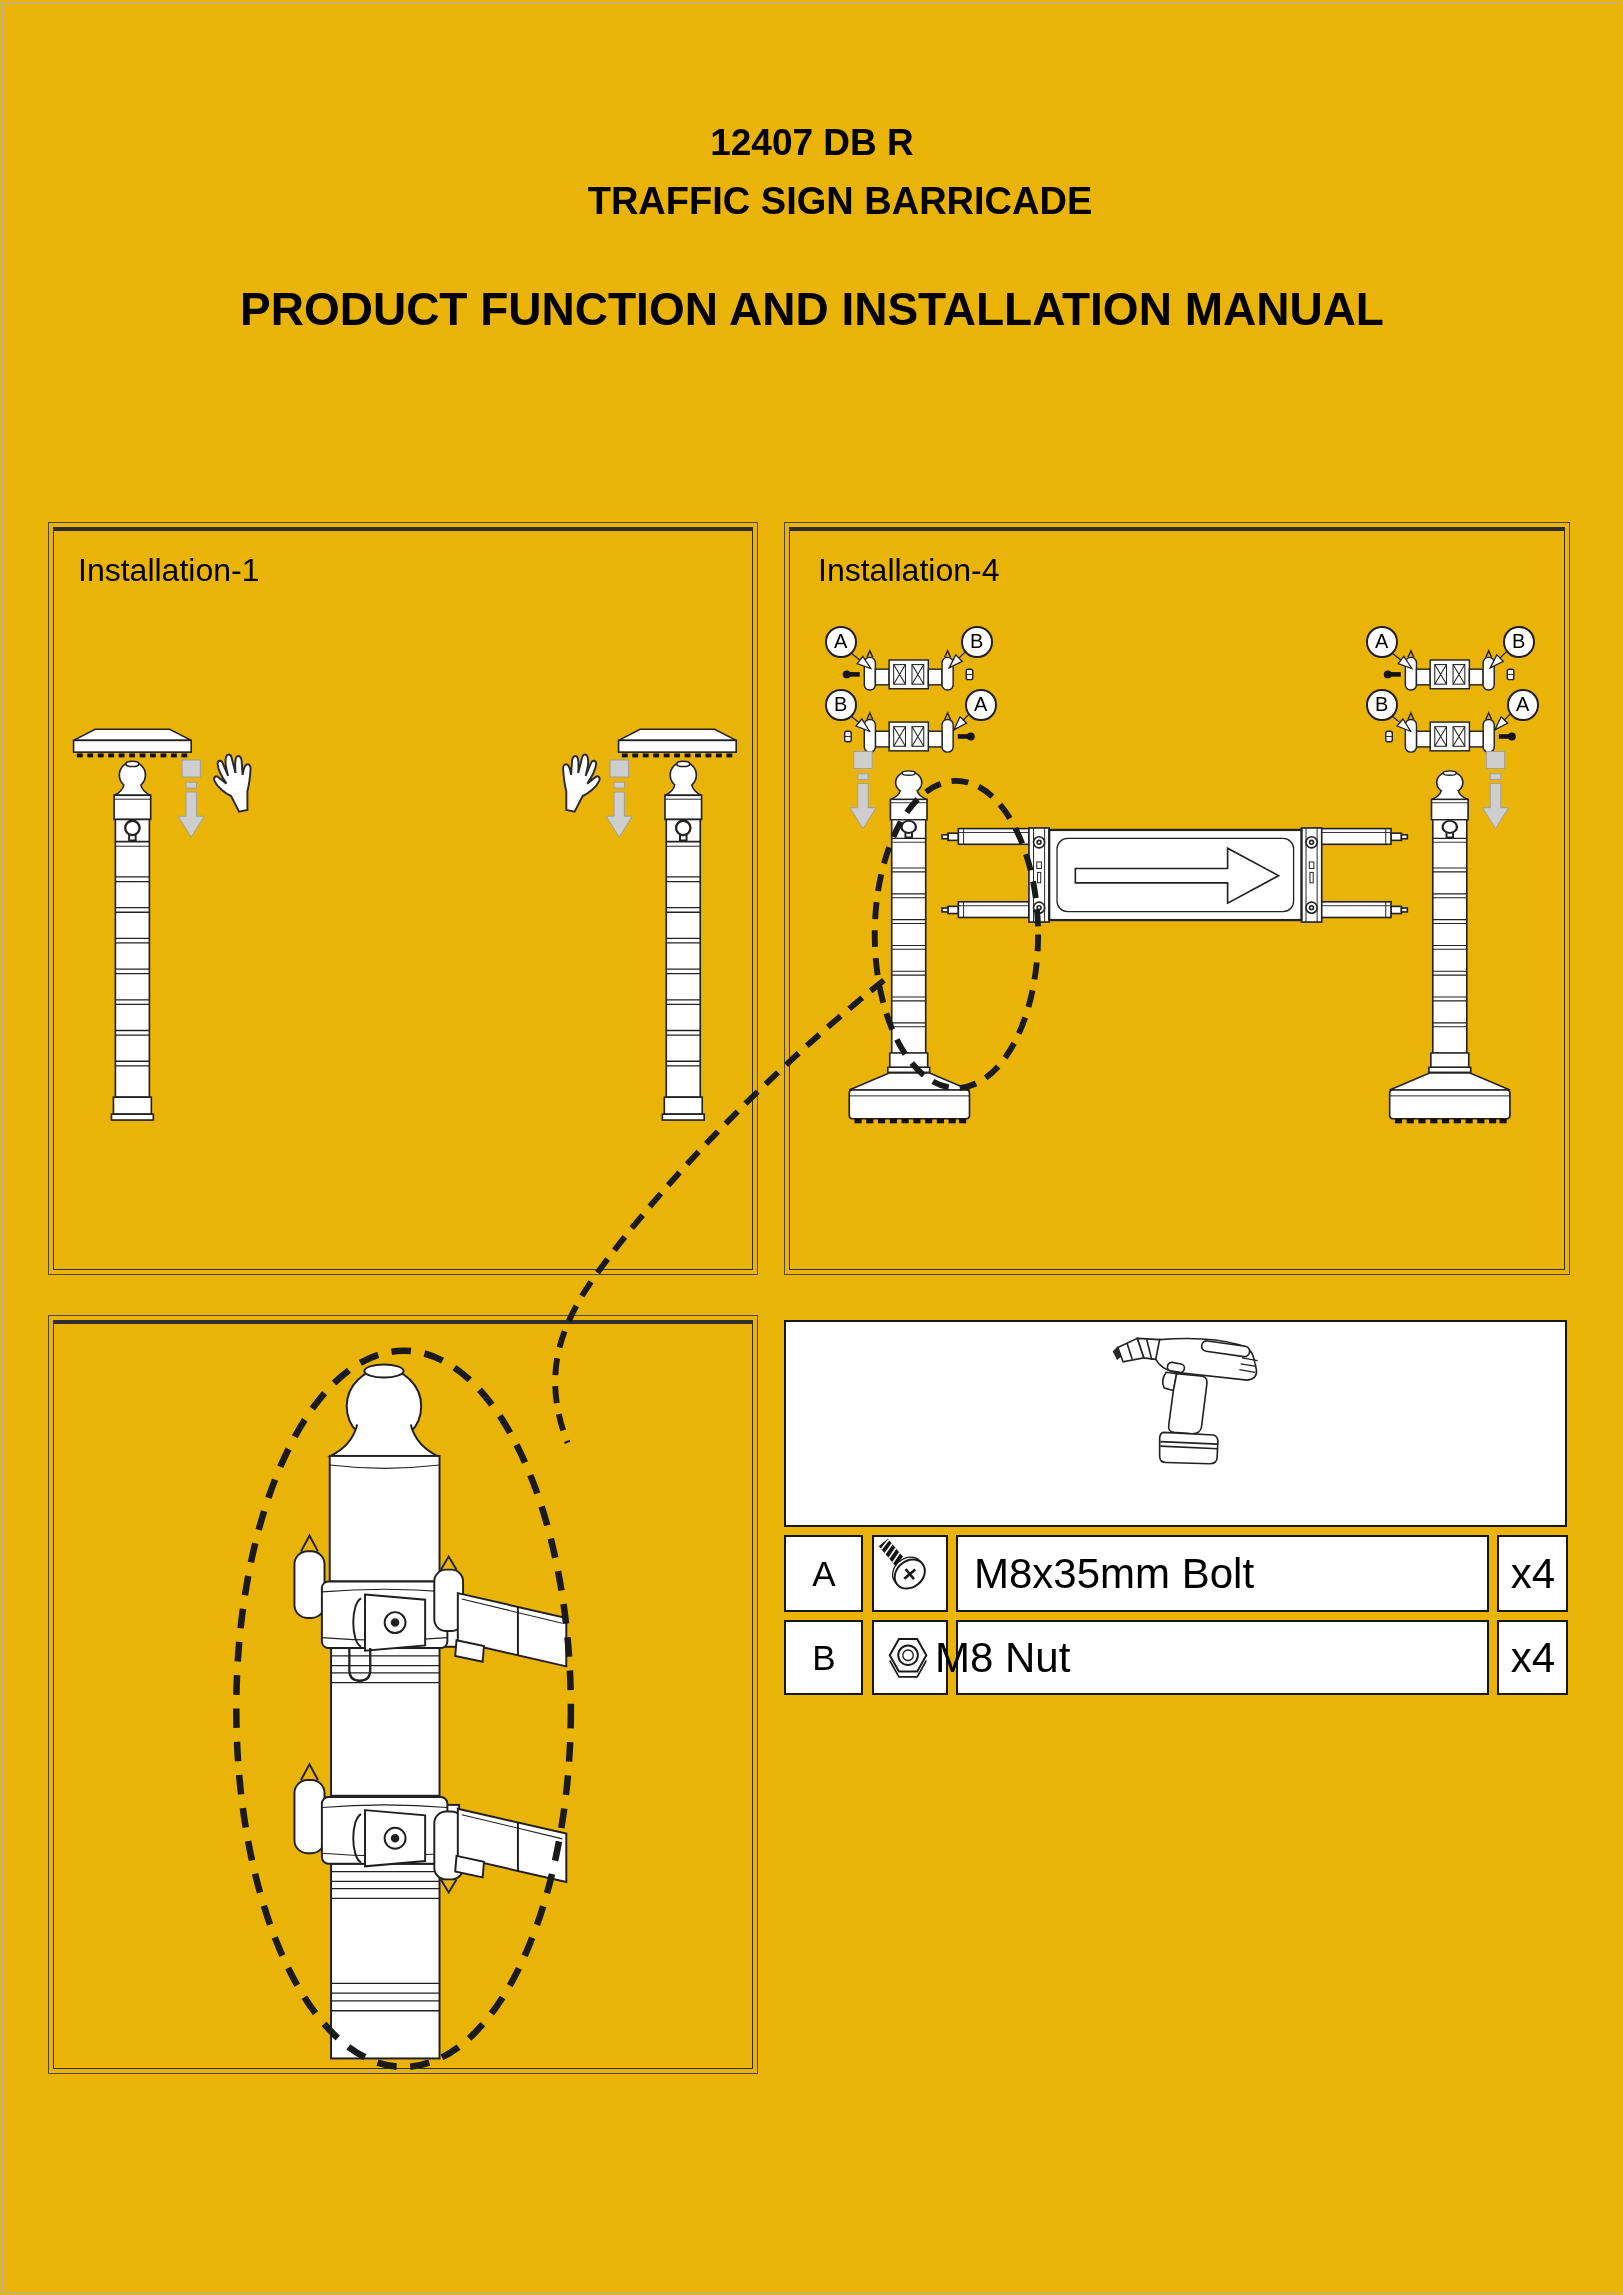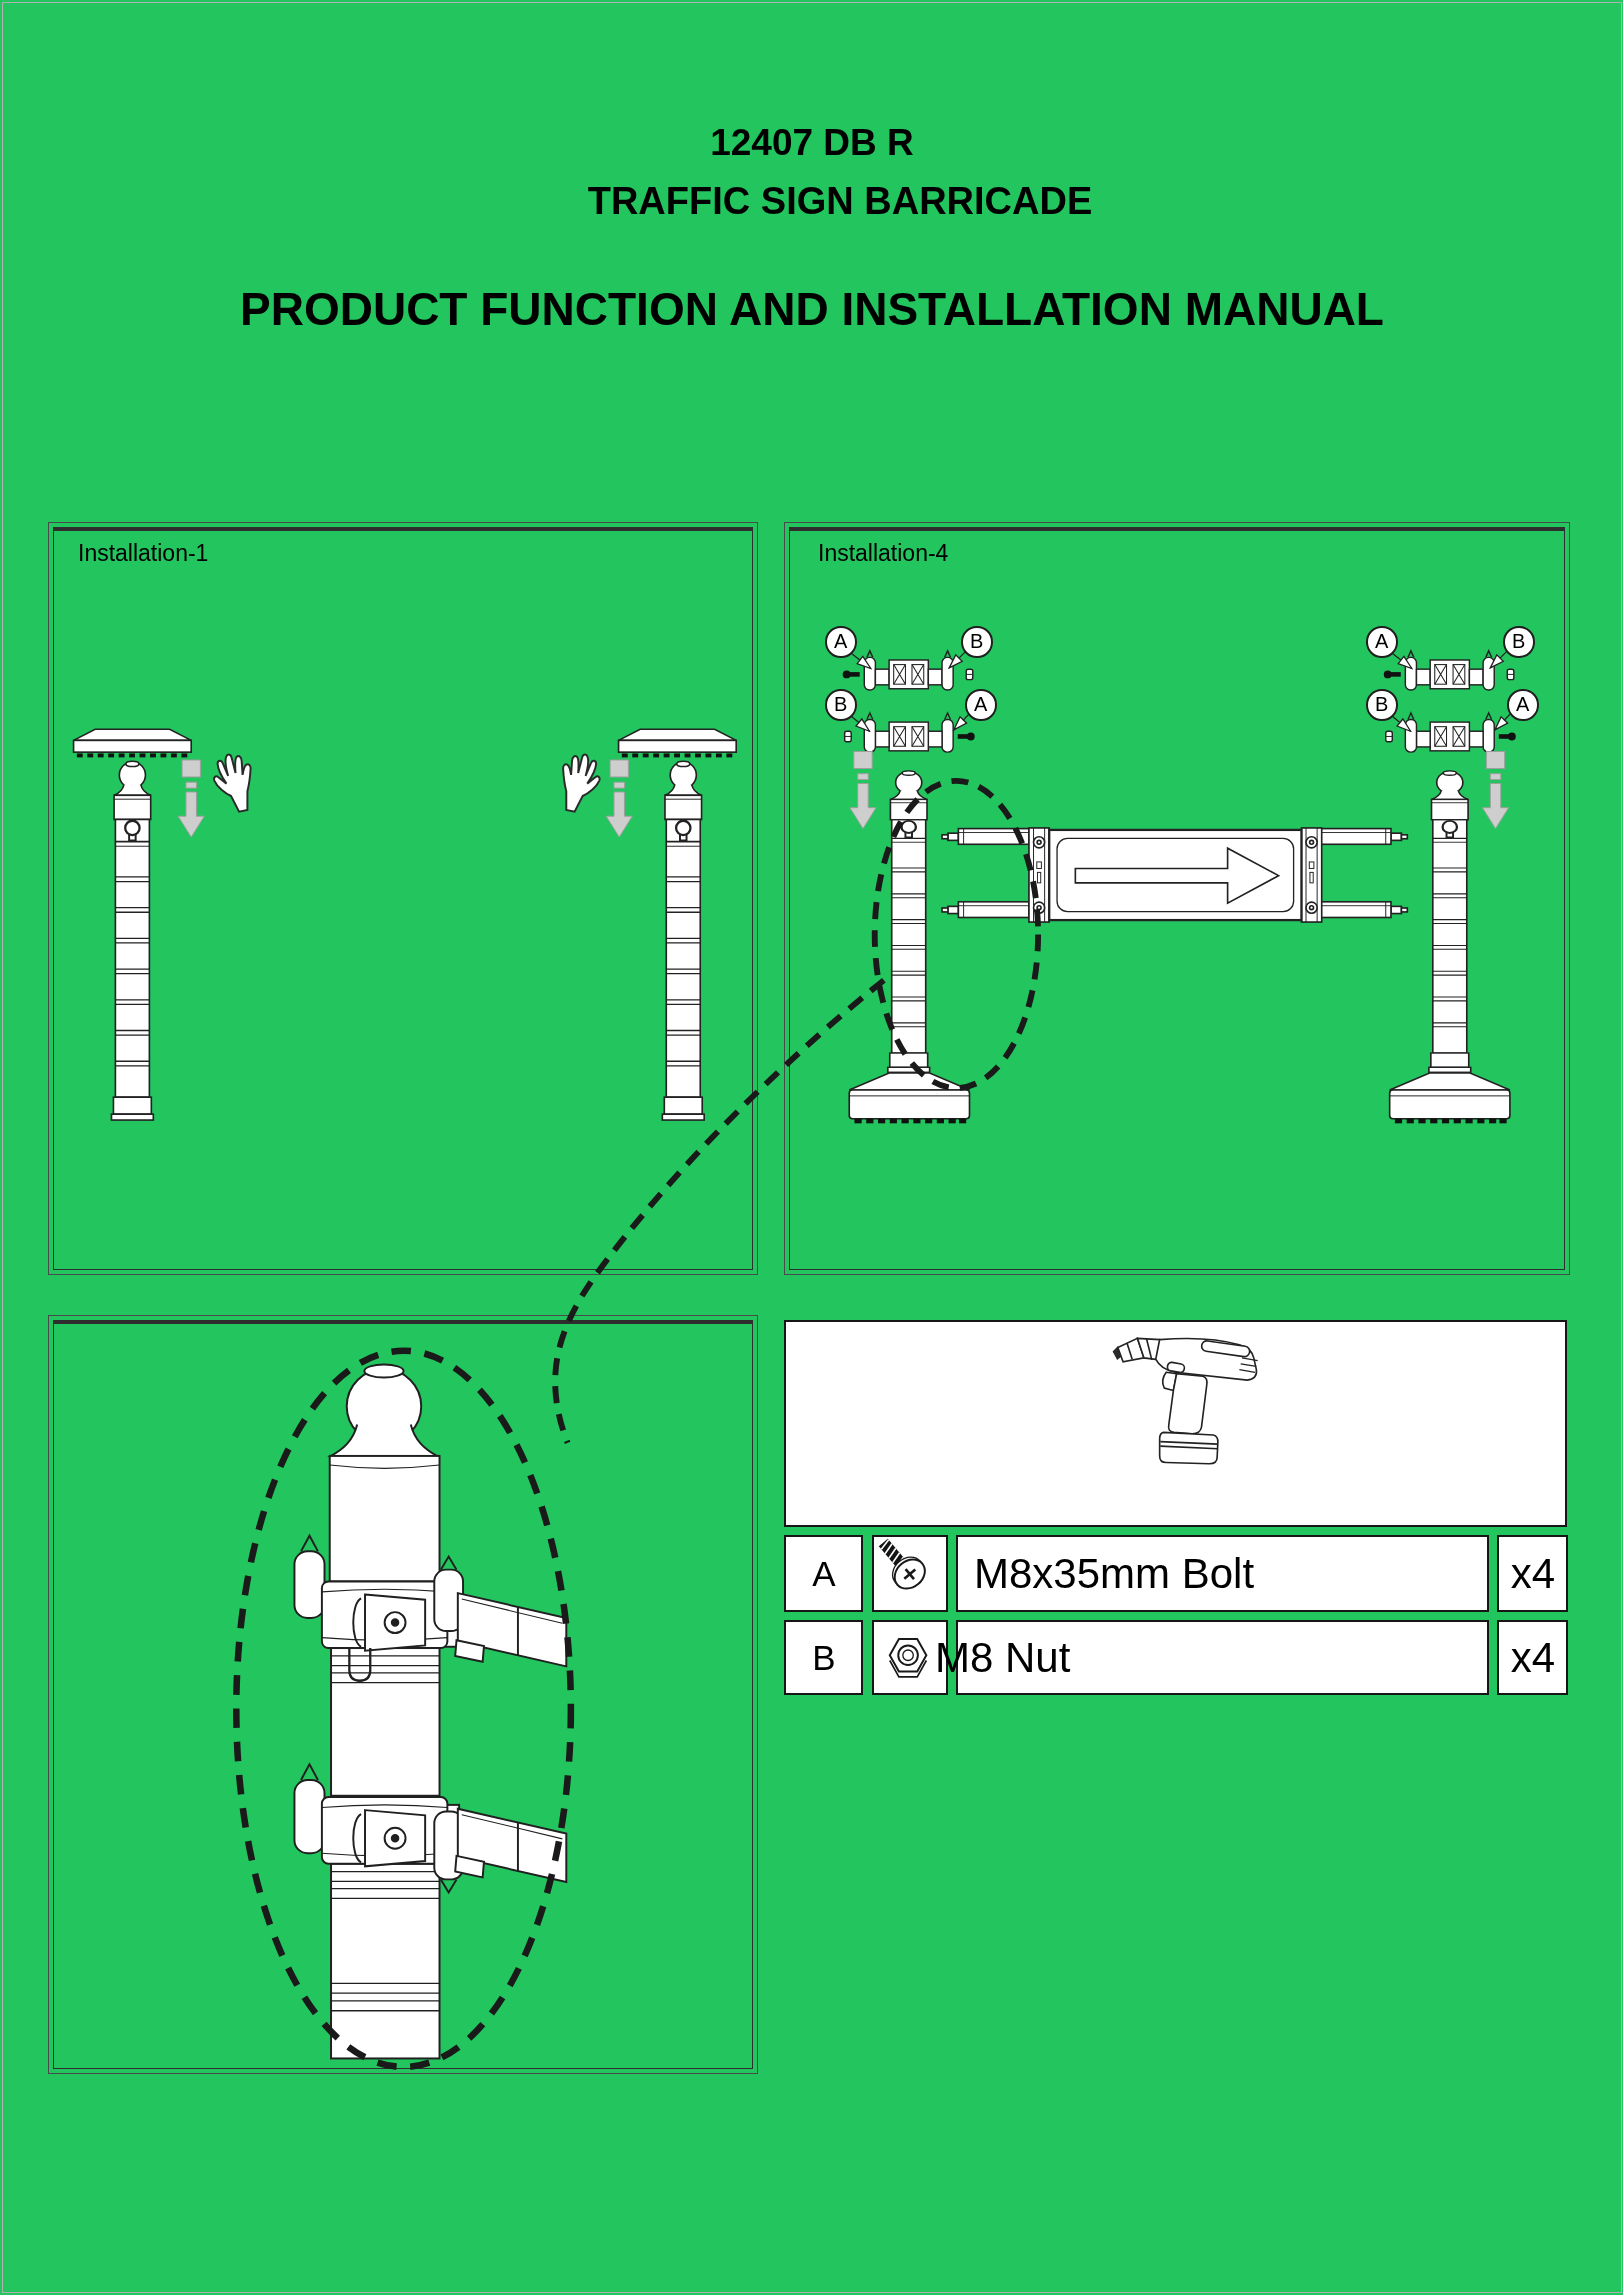--- a/index.html
+++ b/index.html
@@ -1,30 +1,30 @@
 <!DOCTYPE html>
 <html style="font-size:10.5px"><head>
 <meta charset="utf-8">
 <style>
   html,body{margin:0;padding:0;background:#e8e8e8;}
   .page{
-    position:relative;width:1624px;height:2295px;background:#22c55e;
+    position:relative;width:1624px;height:2295px;background:#eab308;
     font-family:"Liberation Sans",sans-serif;color:#000;overflow:hidden;
   }
   .page-frame{position:absolute;inset:2px;border:1.3px solid #b0b0b0;pointer-events:none;z-index:0;}
   .ttl{position:absolute;left:0;width:100%;text-align:center;font-weight:bold;z-index:3;white-space:nowrap;}
   #title1{top:122px;font-size:37px;}
   #title2{top:180px;font-size:38px;padding-left:28px;}
   #subtitle{top:282px;font-size:46px;}
   .panel{position:absolute;border:1.3px solid #4a4a4a;z-index:1;}
   .panel::before{content:"";position:absolute;inset:3.9px;border:1.3px solid #2e2e2e;border-top-width:4.6px;}
   #panel-inst1{left:48px;top:522px;width:708px;height:751px;}
   #panel-inst2{left:784px;top:522px;width:784px;height:751px;}
   #panel-detail{left:48px;top:1315px;width:708px;height:757px;}
-  .plabel{position:absolute;font-size:23px;z-index:3;}
+  .plabel{position:absolute;font-size:32px;z-index:3;margin-top:12px;}
   #label-inst1{left:78px;top:540px;}
   #label-inst2{left:818px;top:540px;}
   .box{position:absolute;border:2.6px solid #161616;z-index:1;background:#fff;}
   #box-screwing{left:784px;top:1320px;width:779px;height:203px;}
   #screwing-label{position:absolute;left:784px;top:1488px;width:779px;text-align:center;font-size:30px;z-index:3;}
   #cell-a-id{left:784px;top:1535px;width:75px;height:73px;}
   #cell-a-icon{left:872px;top:1535px;width:72px;height:73px;}
   #cell-a-name{left:956px;top:1535px;width:529px;height:73px;}
   #cell-a-qty{left:1497px;top:1535px;width:67px;height:73px;}
   #cell-b-id{left:784px;top:1620px;width:75px;height:71px;}

